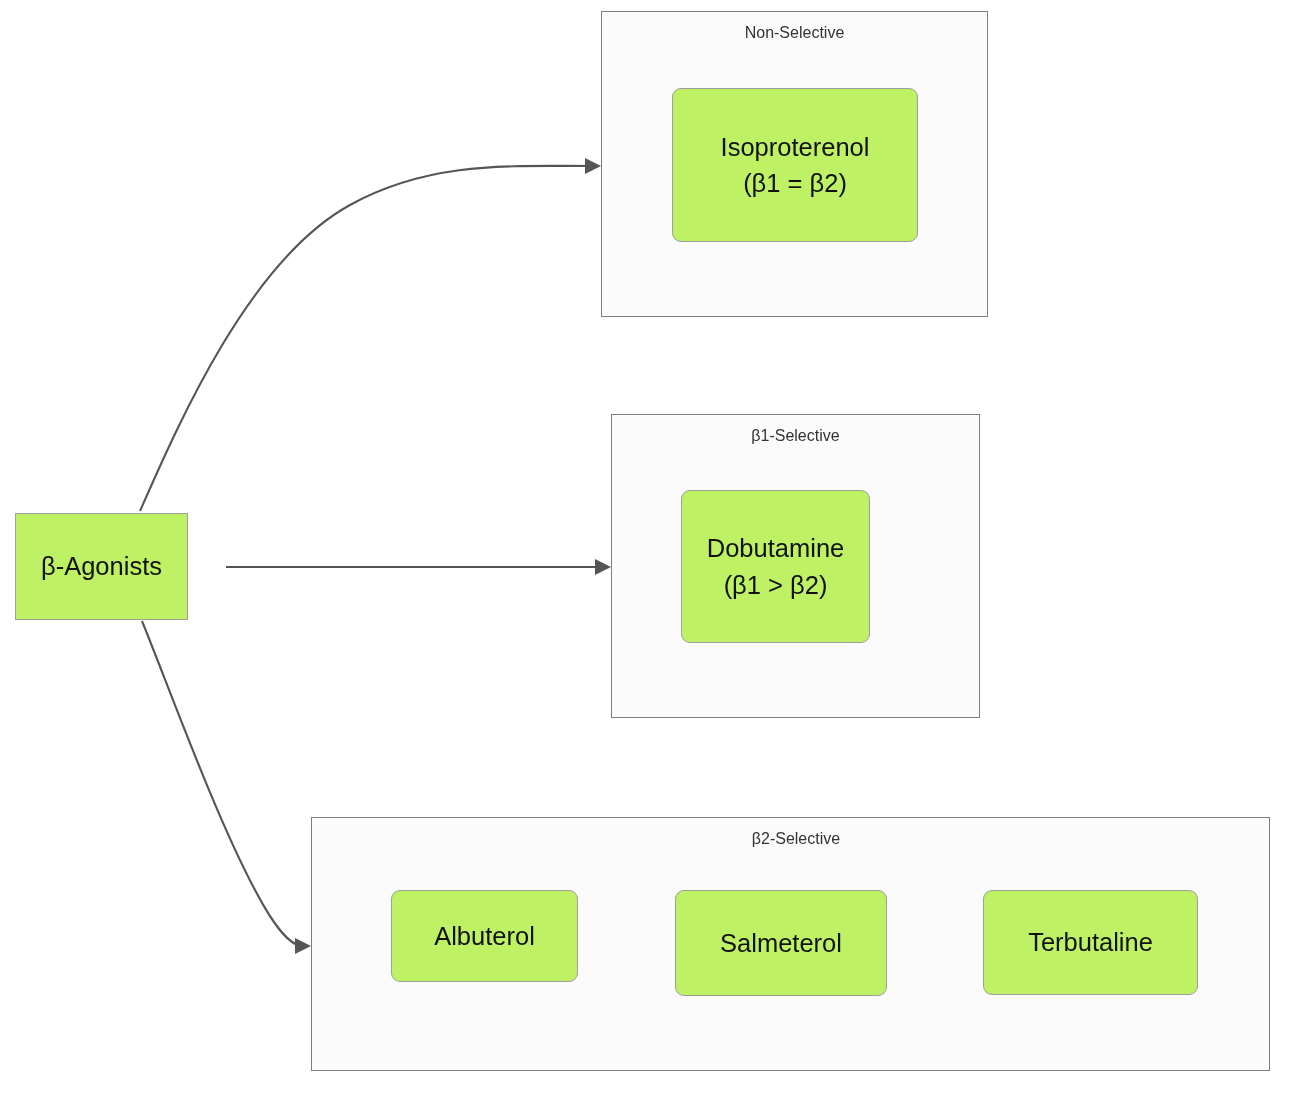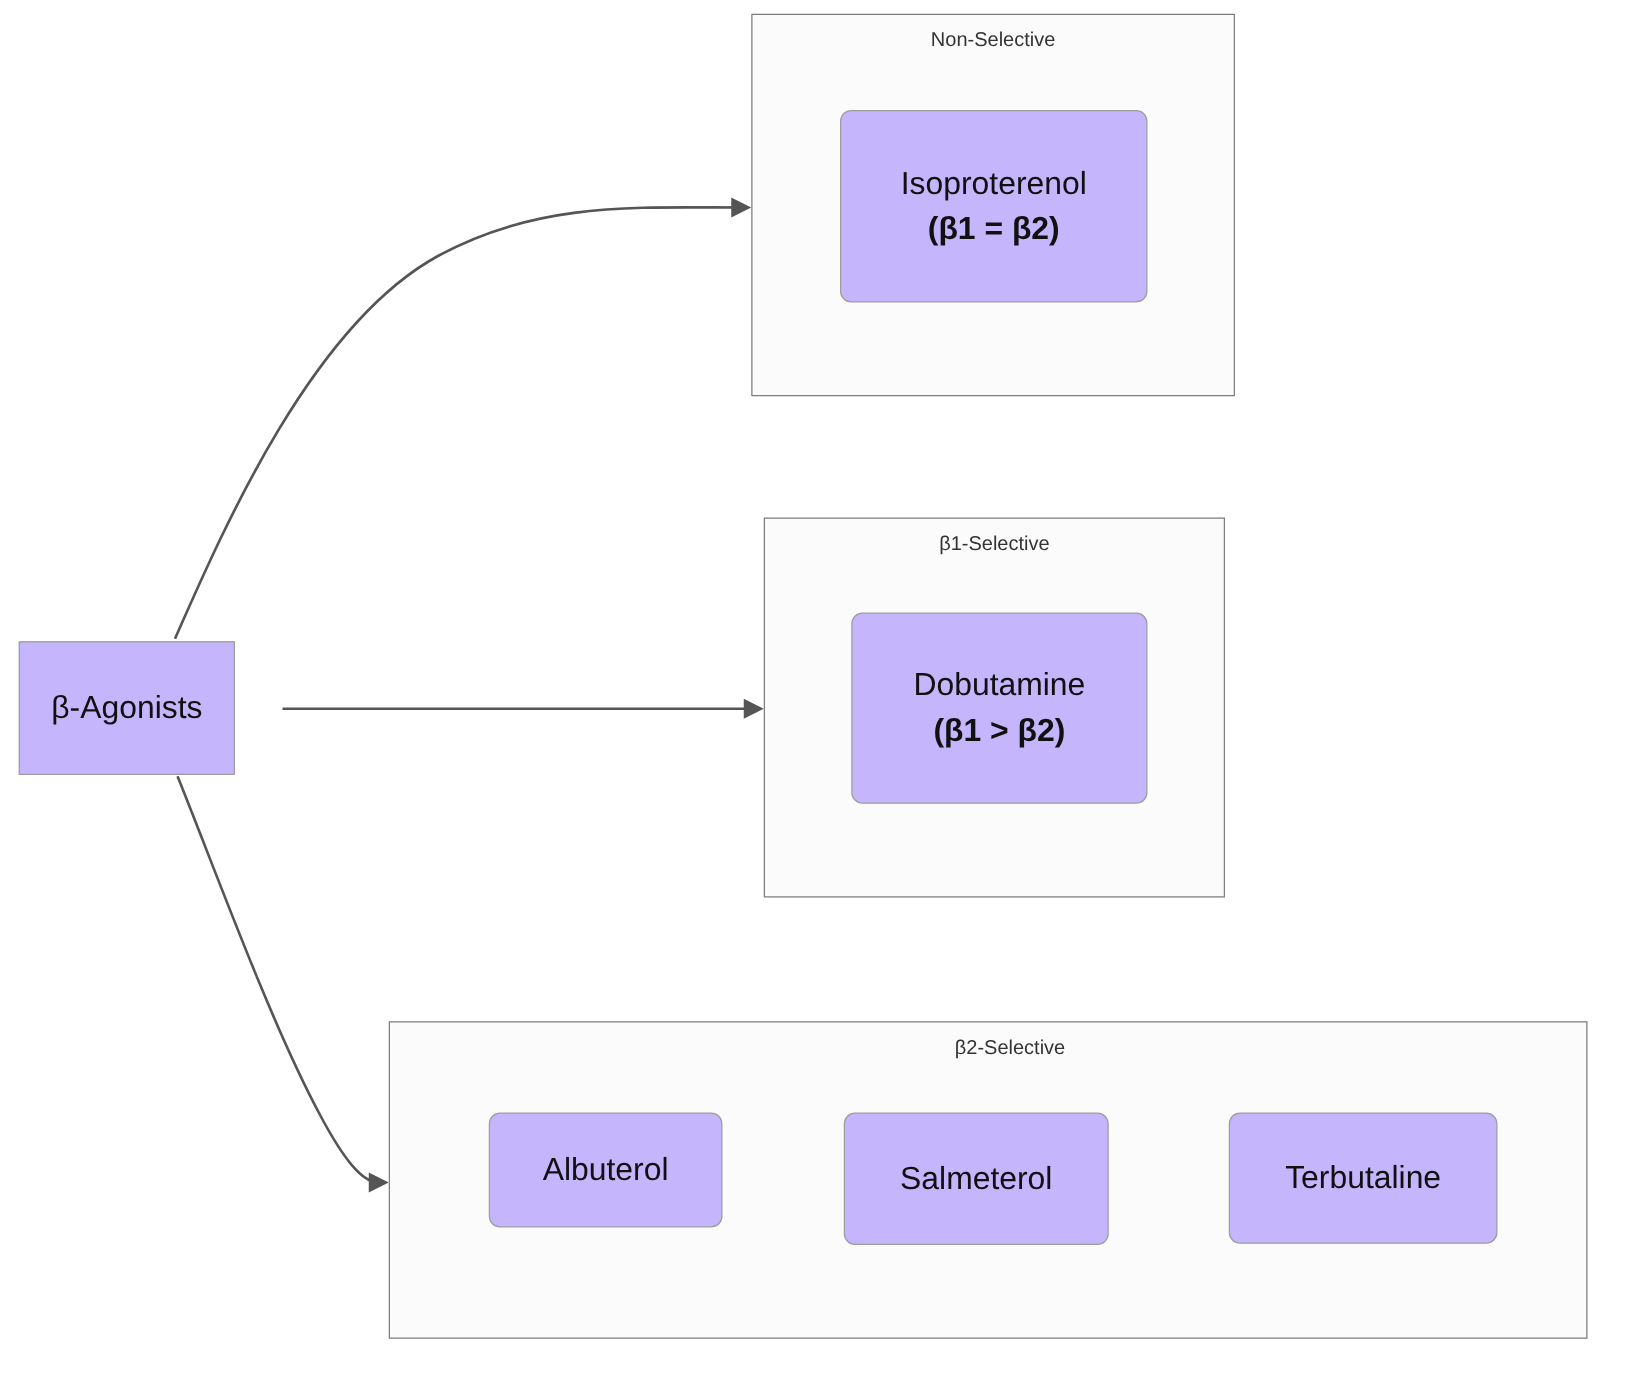--- a/index.html
+++ b/index.html
@@ -40,41 +40,40 @@
     top: 12px;
     left: 0;
     width: 100%;
     text-align: center;
     font-size: 16px;
     color: #333333;
     line-height: 1.15;
     white-space: nowrap;
   }
   .cluster-label.offset-left {
-    left: 12px;
+    left: 0;
     width: 968px;
   }
   .node {
     position: absolute;
-    background: #c4b5fd;
+    background: #bef264;
     border: 1.5px solid #9e9e9e;
     border-radius: 9px;
     box-sizing: border-box;
     display: flex;
     flex-direction: column;
     align-items: center;
     justify-content: center;
     color: #111111;
     font-size: 25.5px;
     line-height: 1.42;
     text-align: center;
   }
   .node .line2 {
     display: block;
-    font-weight: bold;
   }
   
   #node-root {
     left: 15px;
     top: 513px;
     width: 173px;
     height: 107px;
     border-radius: 0;
   }
   
@@ -99,21 +98,21 @@
   
   #node-isoproterenol {
     left: 672px;
     top: 88px;
     width: 246px;
     height: 154px;
   }
   #node-dobutamine {
     left: 681px;
     top: 490px;
-    width: 237px;
+    width: 189px;
     height: 153px;
   }
   #node-albuterol {
     left: 391px;
     top: 890px;
     width: 187px;
     height: 92px;
   }
   #node-salmeterol {
     left: 675px;

